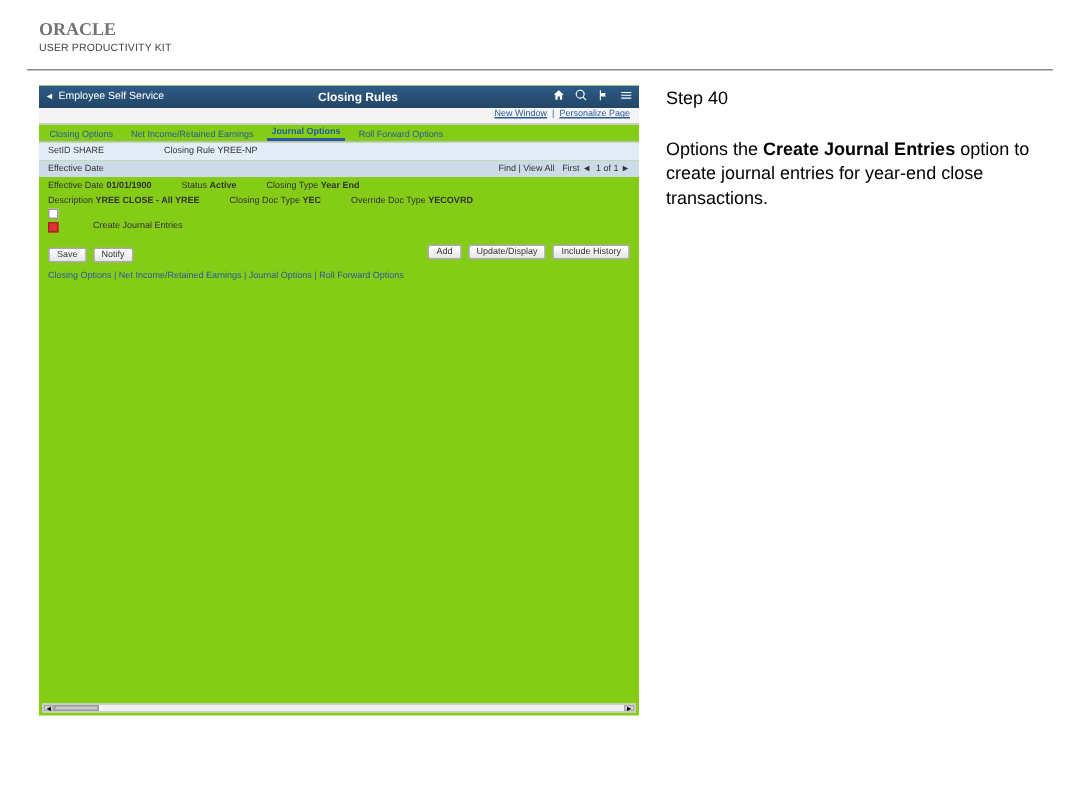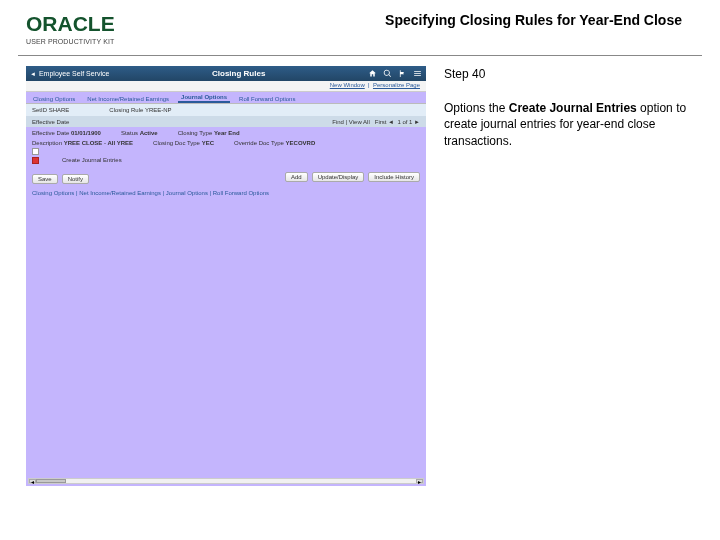--- a/index.html
+++ b/index.html
@@ -1,24 +1,24 @@
 <!DOCTYPE html>
 <html><head>
 <meta charset="utf-8">
 <style>
   * { box-sizing: border-box; margin: 0; padding: 0; }
   body { width: 720px; height: 540px; background: #fff; font-family: Arial, sans-serif; font-size: 11px; color: #000; position: relative; }
   .header-row { display: flex; align-items: flex-start; padding: 12px 20px 6px 26px; }
   .logo-block { display: flex; flex-direction: column; }
-  .oracle-logo { font-family: Liberation Sans, sans-serif; font-weight: bold; color: #14532d; font-size: 21px; letter-spacing: 0px; }
+  .oracle-logo { font-family: Liberation Serif, serif; font-weight: bold; color: #737373; font-size: 12px; letter-spacing: 0px; }
   .kit-text { font-size: 7px; color: #444; margin-top: 2px; letter-spacing: 0.1px; }
   .page-title { font-size: 14px; font-weight: bold; margin-left: auto; margin-right: 18px; }
   .divider { border: none; border-top: 1px solid #888; margin: 4px 18px 10px 18px; }
   .content-row { display: flex; padding: 0 18px 0 26px; }
-  .screenshot { width: 400px; height: 420px; background: #c4b5fd; position: relative; overflow: hidden; }
+  .screenshot { width: 400px; height: 420px; background: #84cc16; position: relative; overflow: hidden; }
   .ss-topbar { height: 15px; background: linear-gradient(#2e5c88,#224666); display: flex; align-items: center; color: #fff; font-size: 7px; padding: 0 4px; }
   .ss-topbar .left-nav { display: flex; align-items: center; gap: 3px; }
   .tri-left { font-size: 6px; }
   .ss-title { flex: 1; text-align: center; font-weight: bold; font-size: 8px; }
   .ss-icons { display: flex; gap: 6px; align-items: center; }
   .ss-icon svg { width: 9px; height: 9px; fill: #fff; }
   .ss-subbar { height: 11px; background: #f4f4f4; border-bottom: 1px solid #ccc; font-size: 6px; color: #2a5a9a; text-align: right; padding: 1px 6px 0 0; }
   .ss-tabs { height: 12px; display: flex; font-size: 6px; border-bottom: 1px solid #bbb; padding-left: 4px; gap: 6px; align-items: flex-end; color: #2a5a9a; }
   .ss-tabs .tab { padding: 1px 3px; }
   .ss-tabs .tab.active { border-bottom: 2px solid #2a5a9a; font-weight: bold; }
@@ -44,21 +44,20 @@
   .newwin-link { color: #2a5a9a; text-decoration: underline; display: inline-flex; align-items: center; gap: 3px; }
 </style>
 </head>
 <body>
 
 <div class="header-row">
   <div class="logo-block">
     <div class="oracle-logo">ORACLE</div>
     <div class="kit-text">USER PRODUCTIVITY KIT</div>
   </div>
-  <div class="page-title">Specifying Closing Rules for Year-End Close</div>
 </div>
 <hr class="divider">
 
 <div class="content-row">
   <div class="screenshot">
     <div class="ss-topbar">
       <div class="left-nav">
         <span class="tri-left">◄</span>
         <span>Employee Self Service</span>
       </div>

